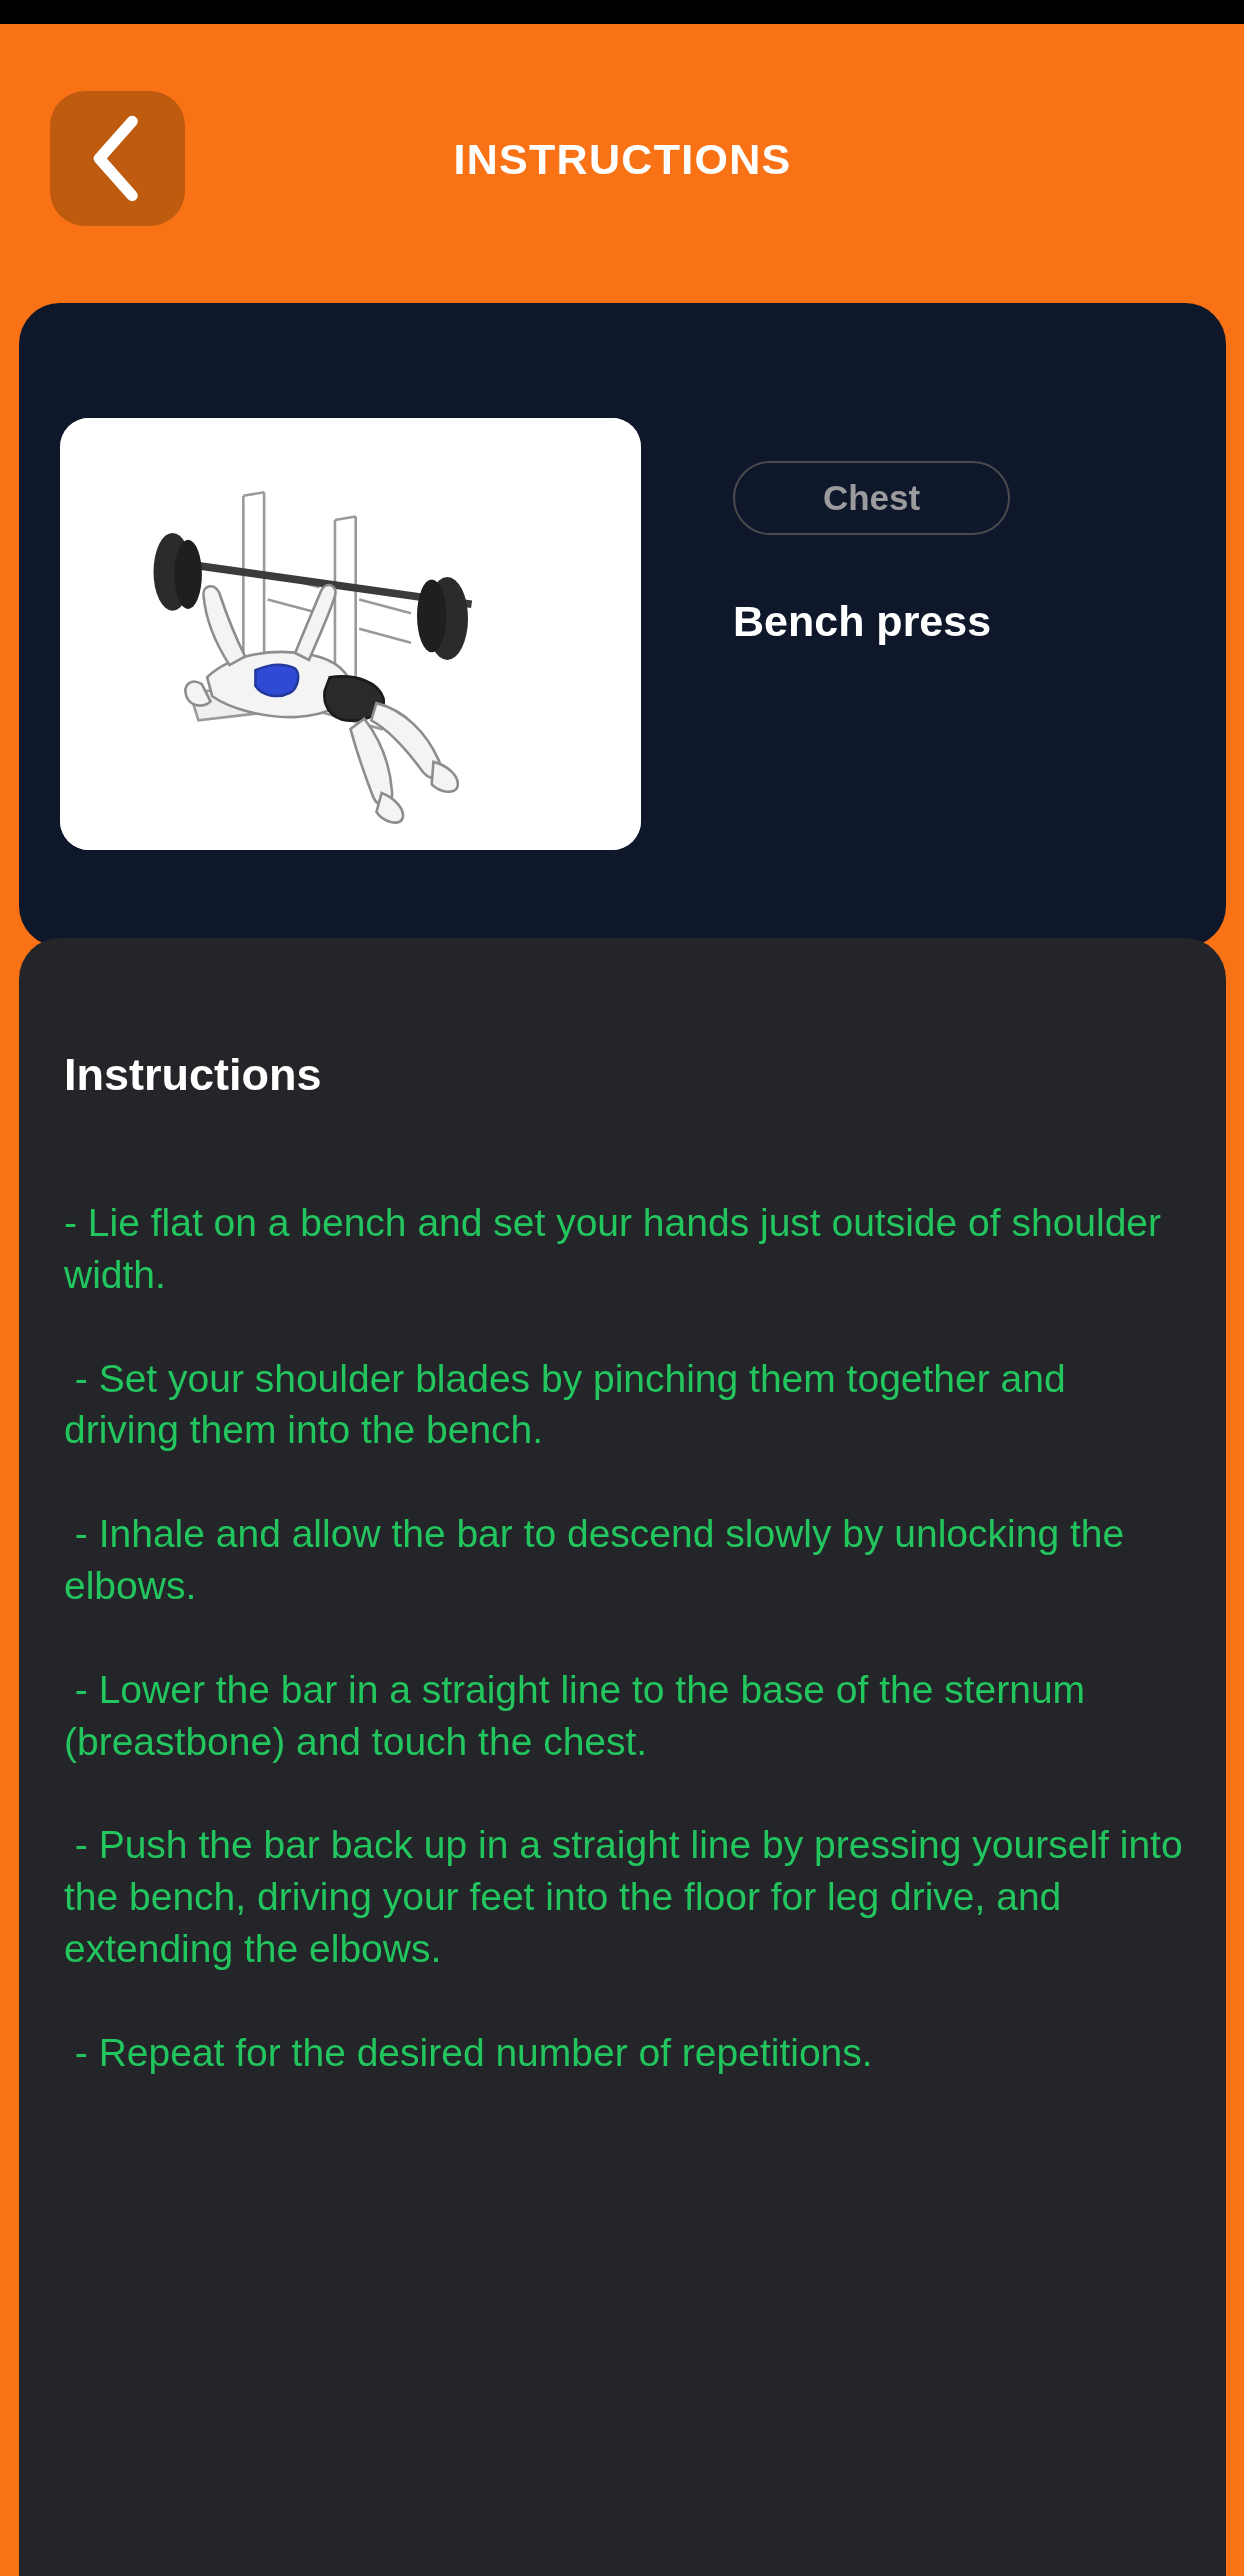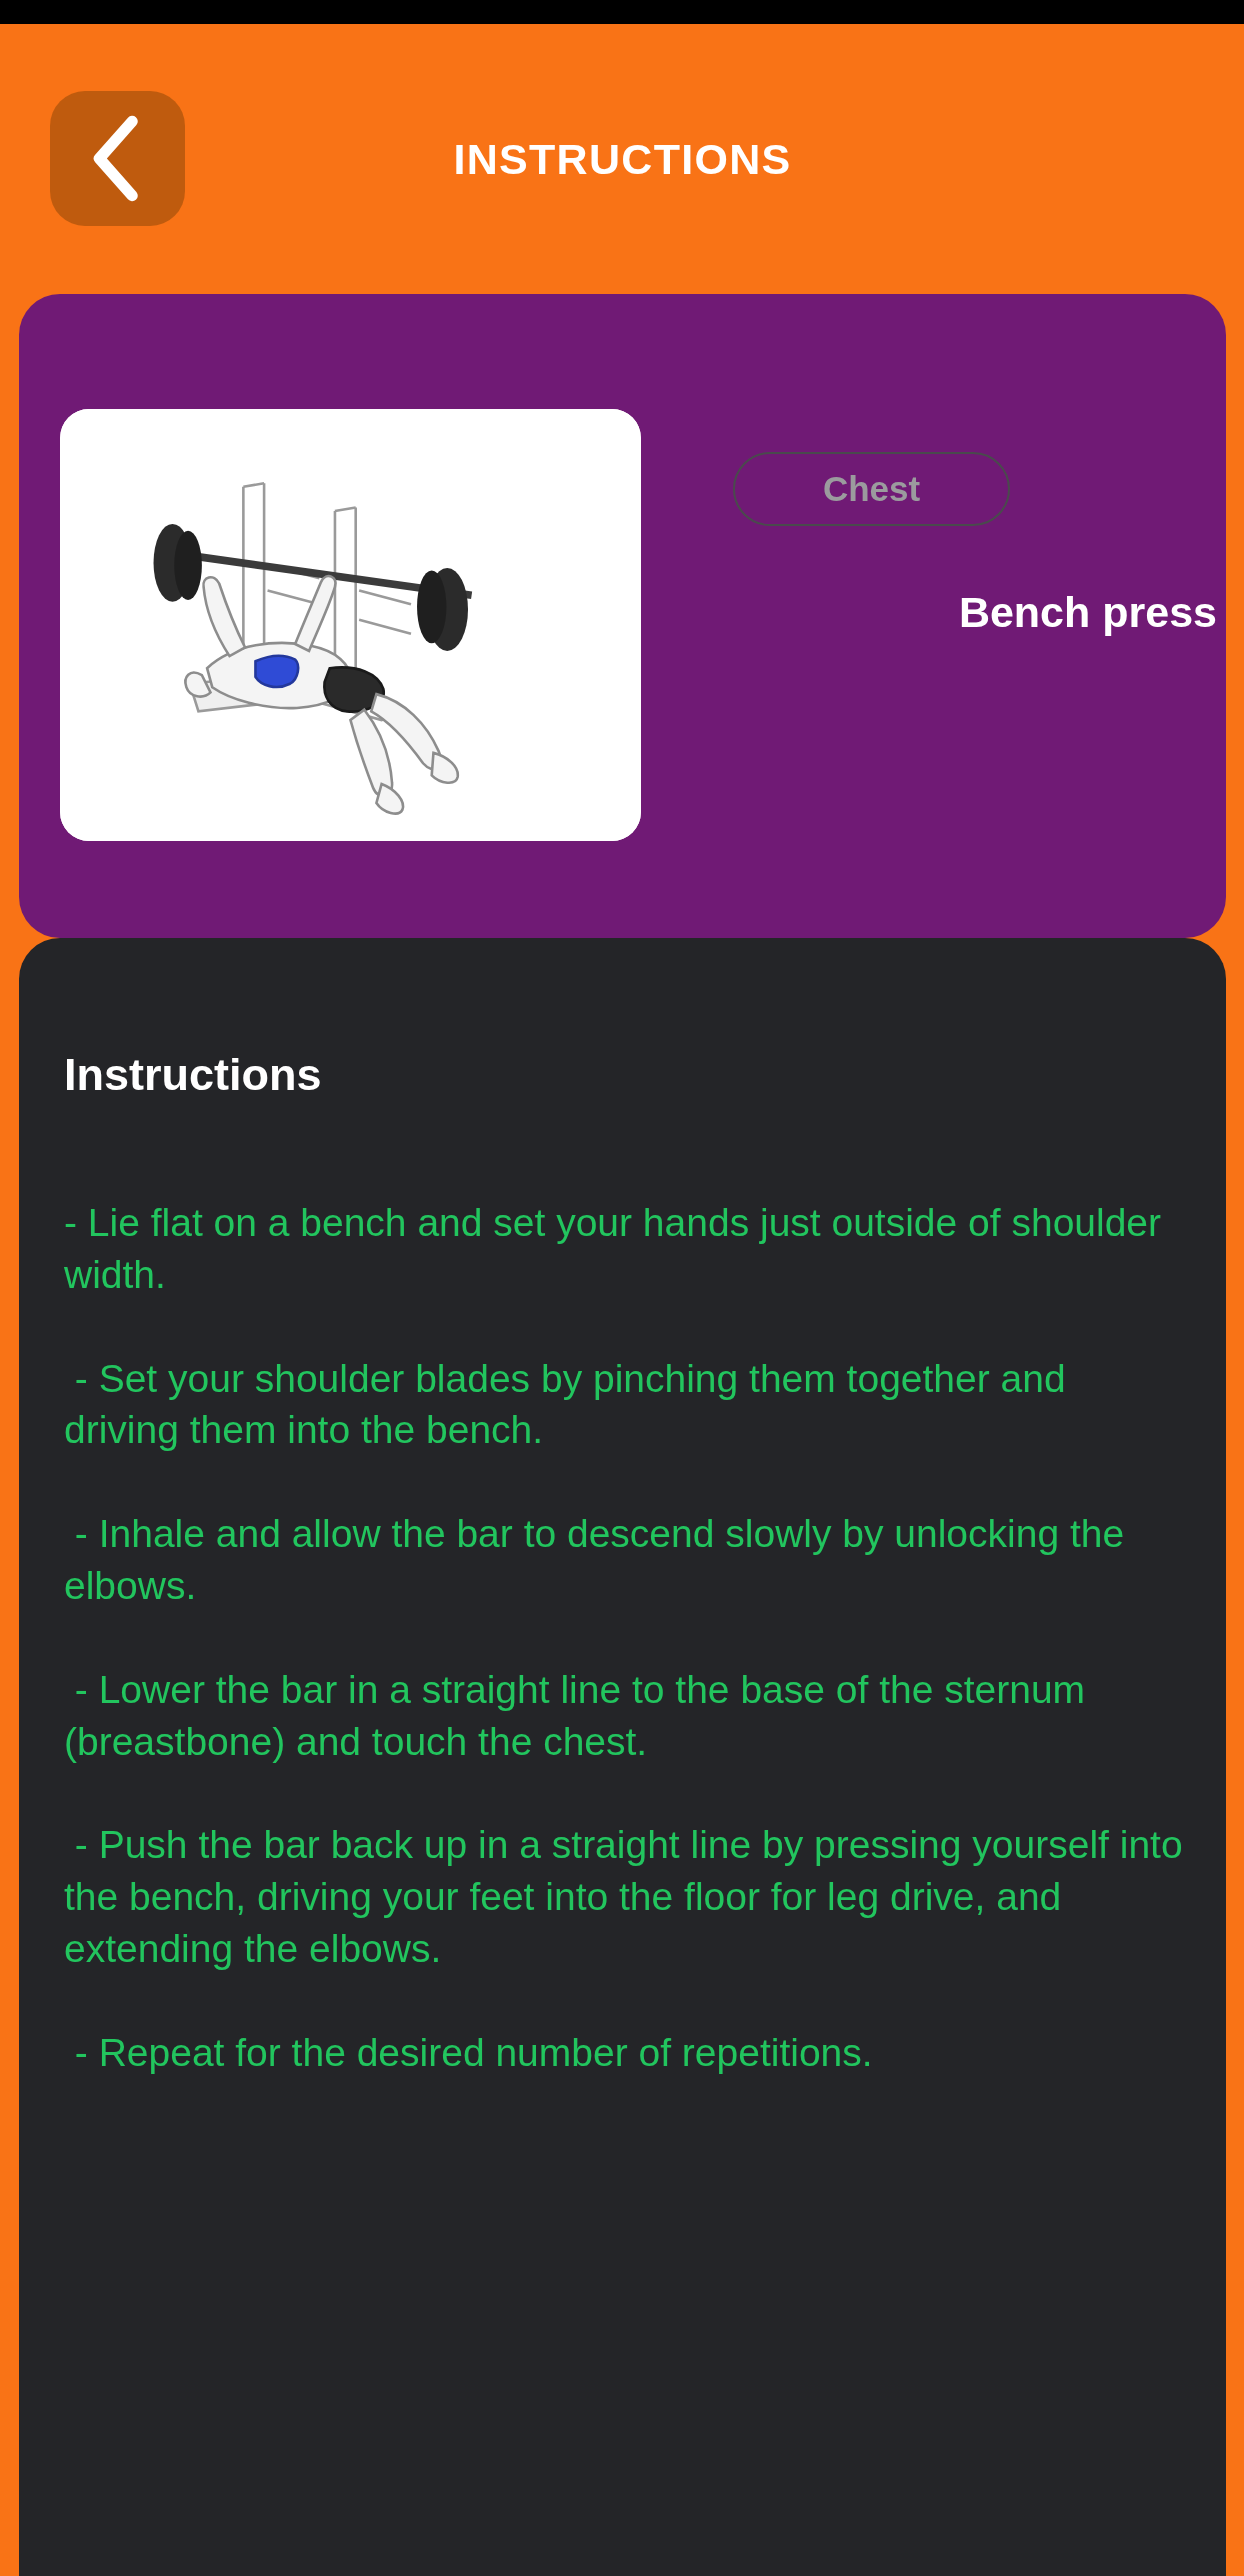--- a/index.html
+++ b/index.html
@@ -52,25 +52,25 @@
     justify-content: center;
     color: #ffffff;
     font-size: 43px;
     font-weight: bold;
     letter-spacing: 1.3px;
   }
 
   
   .exercise-card {
     position: absolute;
-    top: 270px;
+    top: 279px;
     left: 19px;
     width: 1207px;
     height: 644px;
-    background: #701a75;
+    background: #0f172a;
     border-radius: 41px 41px 41px 41px;
   }
   .exercise-image-box {
     position: absolute;
     left: 41px;
     top: 115px;
     width: 581px;
     height: 432px;
     background: #ffffff;
     border-radius: 29px;
@@ -91,21 +91,21 @@
     justify-content: center;
     color: #9b9b9e;
     font-size: 35px;
     font-weight: bold;
   }
   .exercise-name {
     position: absolute;
     left: 714px;
     top: 294px;
     width: 484px;
-    text-align: right;
+    text-align: left;
     color: #ffffff;
     font-size: 43px;
     font-weight: bold;
   }
 
   
   .instructions-card {
     position: absolute;
     top: 914px;
     left: 19px;

